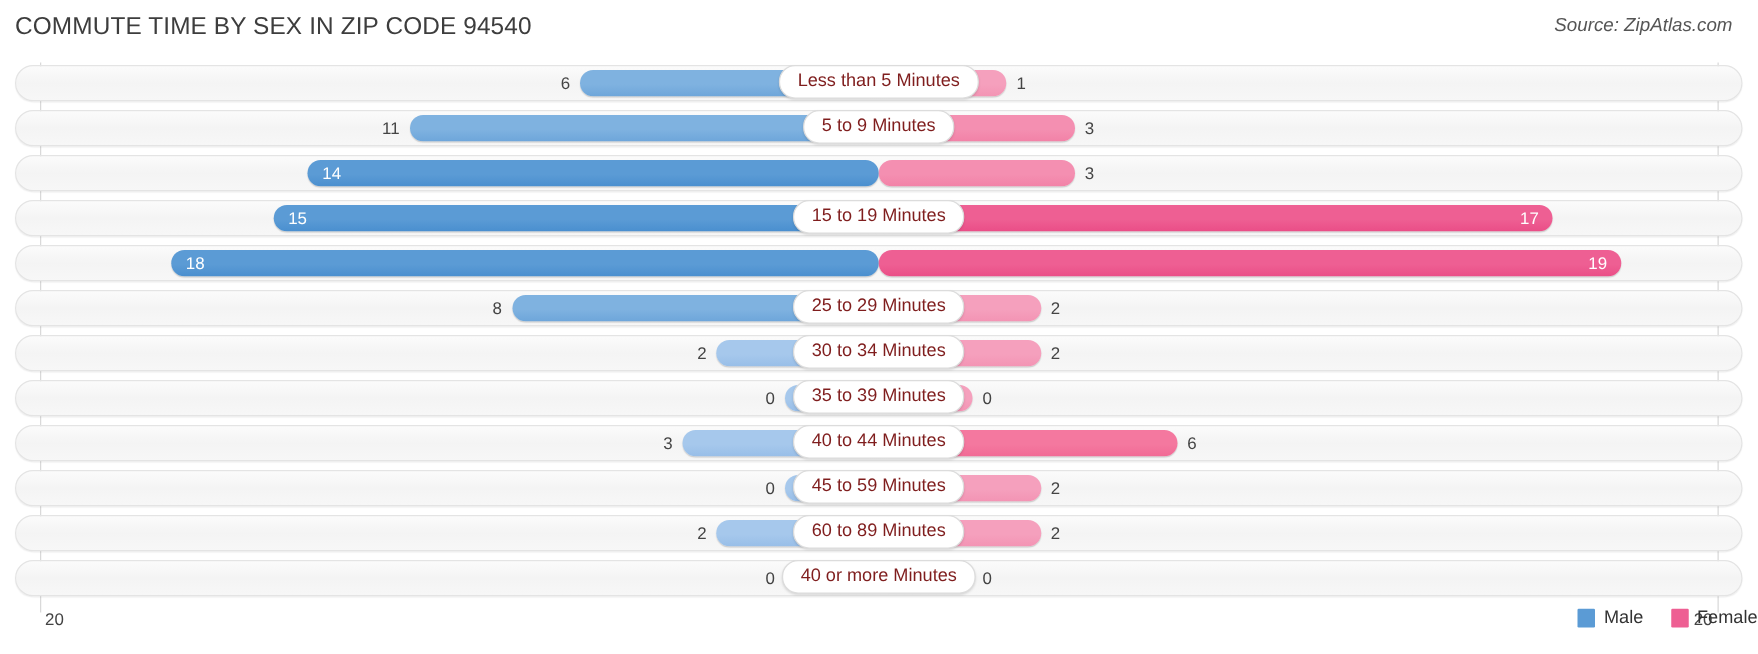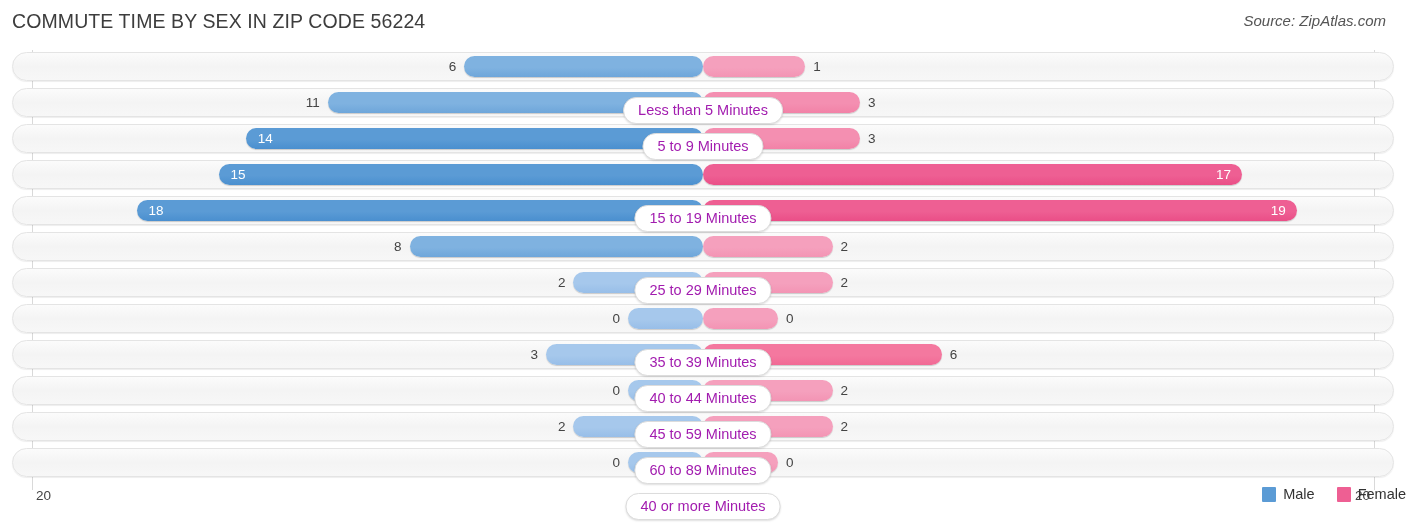--- a/index.html
+++ b/index.html
@@ -105,25 +105,24 @@
     left: 50%;
     top: -1px;
     transform: translateX(-50%);
     height: 25px;
     line-height: 25px;
     padding: 0 14px;
     background: #ffffff;
     border: 1px solid #dcdcdc;
     border-radius: 13px;
     font-size: 14.5px;
-    color: #a21caf;
+    color: #7f1d1d;
     white-space: nowrap;
     box-shadow: 0 1px 2px rgba(0,0,0,0.13);
     z-index: 5;
-    margin-top: 45px;
   }
 
   
   .axis-label {
     position: absolute;
     top: 488px;
     font-size: 13.5px;
     color: #444;
   }
   .axis-label.left  { left: 36px; }
@@ -151,21 +150,21 @@
   }
   .legend-text {
     font-size: 14.5px;
     color: #333;
   }
 </style>
 </head>
 <body>
 
 <div class="header">
-  <div class="chart-title">COMMUTE TIME BY SEX IN ZIP CODE 56224</div>
+  <div class="chart-title">COMMUTE TIME BY SEX IN ZIP CODE 94540</div>
   <div class="source-note">Source: ZipAtlas.com</div>
 </div>
 
 <div class="plot" id="plot">
   <div class="gridline left"></div>
   <div class="gridline right"></div>
 <div class="row" style="top: 2px;">
       <div class="bar male" style="width: 238.8px; background: linear-gradient(rgb(127, 178, 224) 0%, rgb(127, 178, 224) 55%, rgb(110, 166, 218) 100%);"></div>
       <div class="bar female" style="width: 102.3px; background: linear-gradient(rgb(245, 160, 189) 0%, rgb(245, 160, 189) 55%, rgb(243, 148, 180) 100%);"></div>
       <div class="bar-val" style="left: 429.2px; width: 14px; text-align: right;">6</div>
@@ -203,20 +202,21 @@
       <div class="bar female" style="width: 129.6px; background: linear-gradient(rgb(245, 160, 189) 0%, rgb(245, 160, 189) 55%, rgb(243, 148, 180) 100%);"></div>
       <div class="bar-val" style="left: 374.6px; width: 14px; text-align: right;">8</div>
       <div class="bar-val" style="left: 827.6px;">2</div>
       <div class="cat-pill">25 to 29 Minutes</div>
     </div>
     <div class="row" style="top: 218px;">
       <div class="bar male" style="width: 129.6px; background: linear-gradient(rgb(166, 200, 236) 0%, rgb(166, 200, 236) 55%, rgb(152, 190, 232) 100%);"></div>
       <div class="bar female" style="width: 129.6px; background: linear-gradient(rgb(245, 160, 189) 0%, rgb(245, 160, 189) 55%, rgb(243, 148, 180) 100%);"></div>
       <div class="bar-val" style="left: 538.4px; width: 14px; text-align: right;">2</div>
       <div class="bar-val" style="left: 827.6px;">2</div>
+      <div class="cat-pill">30 to 34 Minutes</div>
     </div>
     <div class="row" style="top: 254px;">
       <div class="bar male" style="width: 75px; background: linear-gradient(rgb(166, 200, 236) 0%, rgb(166, 200, 236) 55%, rgb(152, 190, 232) 100%);"></div>
       <div class="bar female" style="width: 75px; background: linear-gradient(rgb(245, 160, 189) 0%, rgb(245, 160, 189) 55%, rgb(243, 148, 180) 100%);"></div>
       <div class="bar-val" style="left: 593px; width: 14px; text-align: right;">0</div>
       <div class="bar-val" style="left: 773px;">0</div>
       <div class="cat-pill">35 to 39 Minutes</div>
     </div>
     <div class="row" style="top: 290px;">
       <div class="bar male" style="width: 156.9px; background: linear-gradient(rgb(166, 200, 236) 0%, rgb(166, 200, 236) 55%, rgb(152, 190, 232) 100%);"></div>

